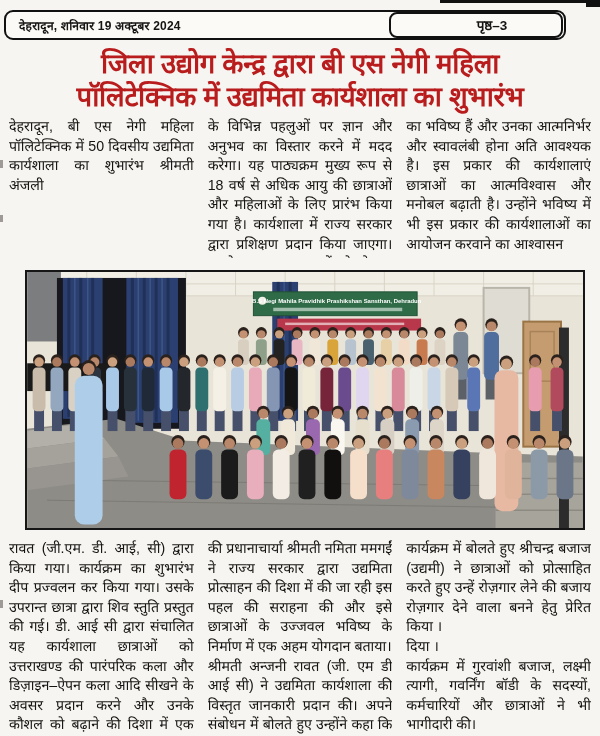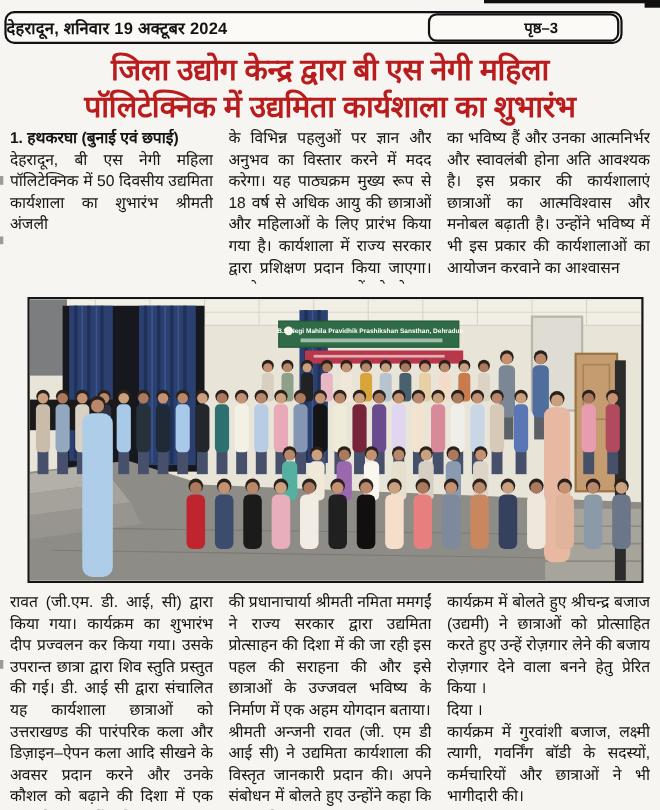--- a/index.html
+++ b/index.html
@@ -11,21 +11,21 @@
   }
   .artifact-top{position:absolute;top:0;left:440px;width:160px;height:3px;background:#101010;}
   .artifact-corner{position:absolute;top:0;right:0;width:14px;height:7px;background:#101010;}
   .edge-mark{position:absolute;left:0;width:3px;background:#55504a;opacity:.55;}
 
   .band{
     position:relative;margin:10px 0 0 4px;width:558px;height:26px;
     border:2.5px solid #111;border-radius:9px;background:#fbfaf7;
     display:flex;align-items:center;
   }
-  .dateline{font-weight:bold;font-size:15px;letter-spacing:.2px;}
+  .dateline{font-weight:bold;font-size:12px;padding-left:13px;letter-spacing:.2px;}
   .pagebox{
     position:absolute;right:1px;top:0px;bottom:0px;width:138px;
     border:2px solid #111;border-radius:8px;background:#fbfaf7;
     display:flex;align-items:center;justify-content:center;
     font-weight:bold;font-size:13.5px;padding-left:32px;
   }
 
   h1.headline{
     margin:7px 4px 2px;text-align:center;
     font-size:27.5px;line-height:33px;font-weight:800;letter-spacing:-0.3px;
@@ -61,21 +61,20 @@
   </span>
 </div>
 
 <h1 class="headline">
   <span>जिला उद्योग केन्द्र द्वारा बी एस नेगी महिला</span><br>
   <span>पॉलिटेक्निक में उद्यमिता कार्यशाला का शुभारंभ</span>
 </h1>
 
 <div class="cols top-cols">
   <div class="col">
-    <p class="b">1. हथकरघा (बुनाई एवं छपाई)</p>
     <p>देहरादून, बी एस नेगी महिला पॉलिटेक्निक में 50 दिवसीय उद्यमिता कार्यशाला का शुभारंभ श्रीमती अंजली</p>
   </div>
   <div class="col">
     <p>के विभिन्न पहलुओं पर ज्ञान और अनुभव का विस्तार करने में मदद करेगा। यह पाठ्यक्रम मुख्य रूप से 18 वर्ष से अधिक आयु की छात्राओं और महिलाओं के लिए प्रारंभ किया गया है। कार्यशाला में राज्य सरकार द्वारा प्रशिक्षण प्रदान किया जाएगा। अपने स्वागत भाषण में बोलते हुए संस्थान</p>
   </div>
   <div class="col">
     <p>का भविष्य हैं और उनका आत्मनिर्भर और स्वावलंबी होना अति आवश्यक है। इस प्रकार की कार्यशालाएं छात्राओं का आत्मविश्वास और मनोबल बढ़ाती है। उन्होंने भविष्य में भी इस प्रकार की कार्यशालाओं का आयोजन करवाने का आश्वासन</p>
   </div>
 </div>
 

